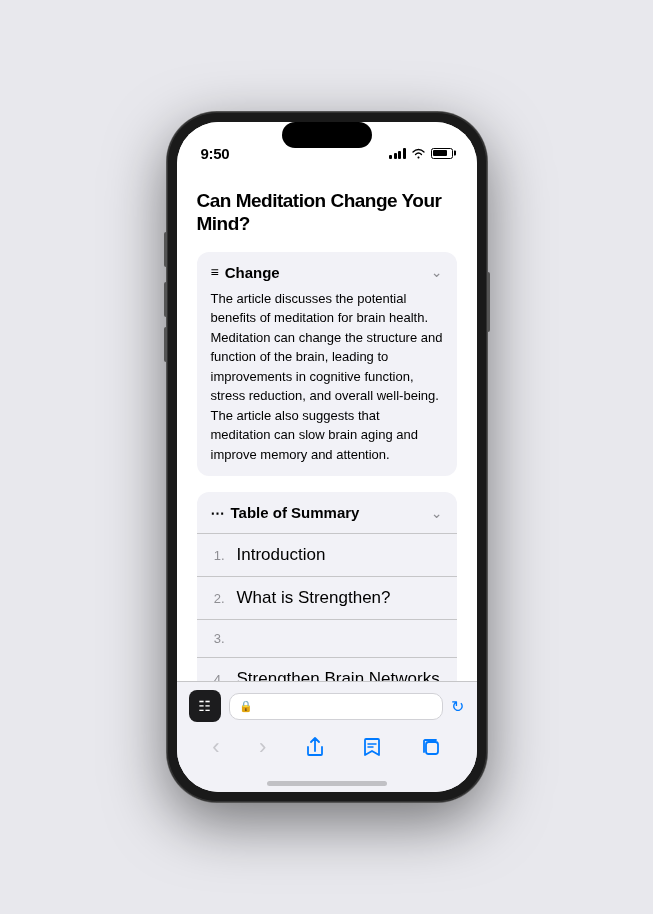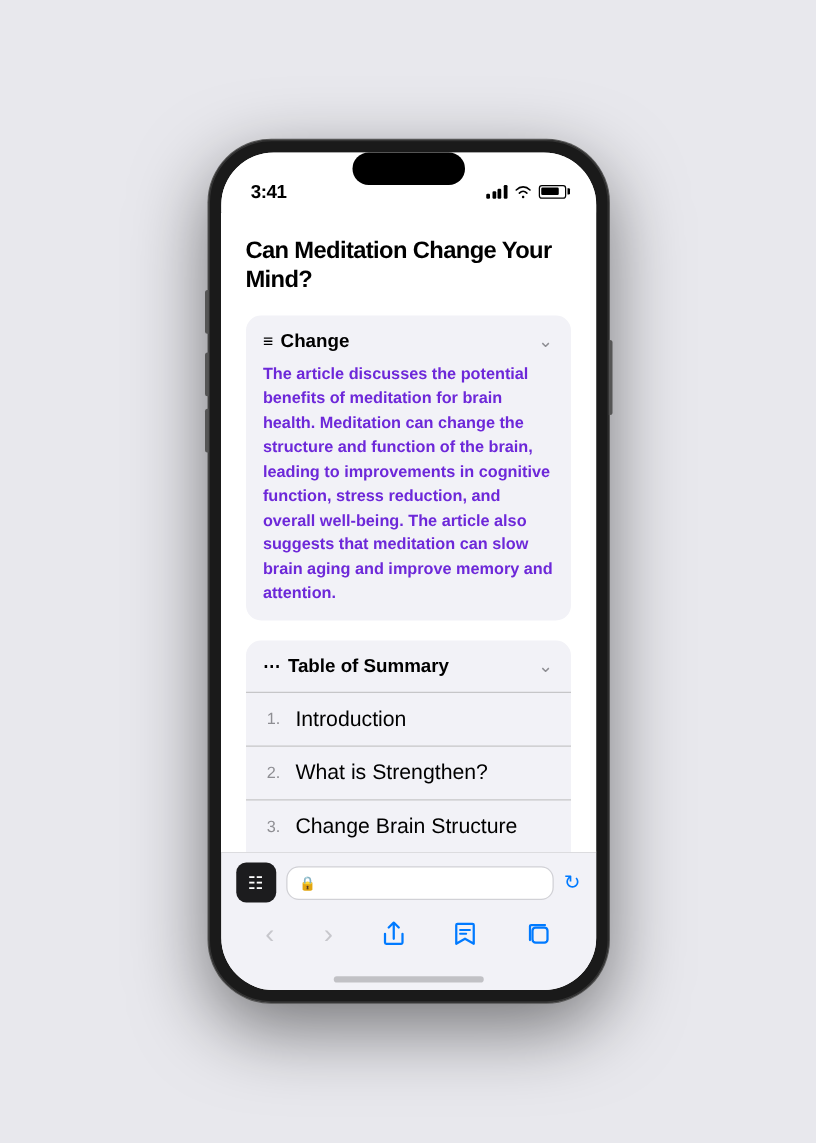--- a/index.html
+++ b/index.html
@@ -202,23 +202,22 @@
       color: #000;
     }
 
     .chevron-icon {
       color: #8e8e93;
       font-size: 14px;
     }
 
     .summary-text {
       font-size: 13px;
-      color: #6d28d9;
+      color: #000000;
       line-height: 1.5;
-      font-weight: bold;
     }
 
     
     .toc-card {
       background: #f2f2f7;
       border-radius: 12px;
       overflow: hidden;
     }
 
     .toc-header {
@@ -356,21 +355,21 @@
     }
   </style>
 </head>
 <body>
 
 <div class="phone-outer">
   <div class="dynamic-island"></div>
   <div class="phone-inner">
 
     <div class="status-bar">
-      <span class="status-time">3:41</span>
+      <span class="status-time">9:50</span>
       <div class="status-icons">
         <div class="signal-bars">
           <span></span>
             <span></span>
             <span></span>
             <span></span>
         </div>
         <div class="wifi-icon">
           <svg viewBox="0 0 15 11" fill="none" xmlns="http://www.w3.org/2000/svg">
             <path d="M7.5 8.5 C8.05 8.5 8.5 8.95 8.5 9.5 C8.5 10.05 8.05 10.5 7.5 10.5 C6.95 10.5 6.5 10.05 6.5 9.5 C6.5 8.95 6.95 8.5 7.5 8.5Z" fill="black"></path>
@@ -412,21 +411,20 @@
           <div class="toc-item">
             <span class="toc-num">1.</span>
             <span class="toc-label">Introduction</span>
           </div>
           <div class="toc-item">
             <span class="toc-num">2.</span>
             <span class="toc-label">What is Strengthen?</span>
           </div>
           <div class="toc-item">
             <span class="toc-num">3.</span>
-            <span class="toc-label">Change Brain Structure</span>
           </div>
           <div class="toc-item">
             <span class="toc-num">4.</span>
             <span class="toc-label">Strengthen Brain Networks</span>
           </div>
 
         </div>
 
       </div>
     </div>

